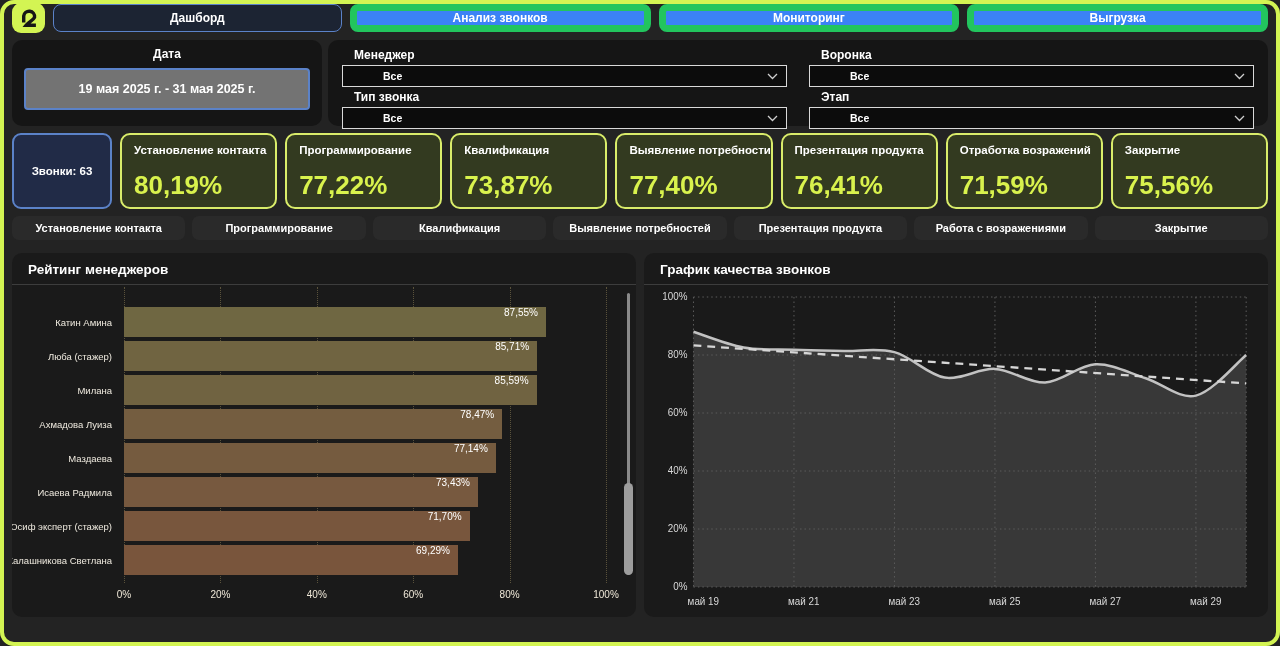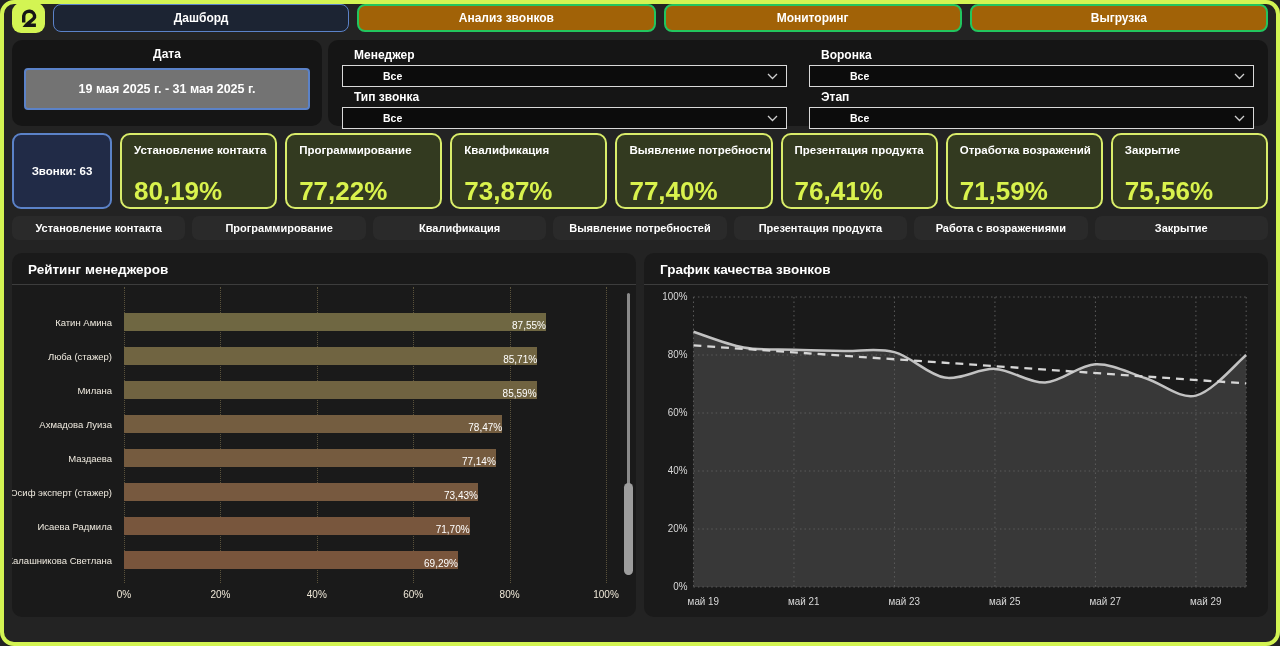--- a/index.html
+++ b/index.html
@@ -6,21 +6,21 @@
   body{
     width:1280px;height:646px;box-sizing:border-box;
     background:#232323;border:4px solid #d3f453;border-radius:14px;
     font-family:"Liberation Sans",sans-serif;overflow:hidden;position:relative;
   }
   .row{display:flex;gap:8px;margin:0 8px;}
   
   .header{margin-top:0;height:28px;align-items:center;}
   .logo{width:33px;height:30px;border-radius:9px;background:#d3f453;display:flex;align-items:center;justify-content:center;flex:0 0 auto;}
   .tabs{flex:1;display:flex;gap:8px;height:28px;}
-  .tab{flex:1;background:#a16207;border:2px solid #22c55e;border-radius:8px;color:#fff;
+  .tab{flex:1;background:#3b82f6;border:7px solid #22c55e;border-radius:8px;color:#fff;
        font-size:12px;font-weight:bold;display:flex;align-items:center;justify-content:center;cursor:pointer;}
   .tab.active{background:#1c2433;border:1px solid #5b82c8;}
   
   .filters{margin-top:8px;height:86px;gap:6px;}
   .date-panel{width:310px;background:#151515;border-radius:10px;padding:7px 12px;box-sizing:border-box;}
   .panel-label{color:#fff;font-size:12px;font-weight:bold;text-align:center;}
   .date-box{margin-top:7px;height:38px;background:#737373;border:2px solid #5b82c8;border-radius:4px;
             display:flex;align-items:center;justify-content:center;color:#fff;font-size:12.5px;font-weight:bold;cursor:pointer;}
   .selects-panel{flex:1;background:#151515;border-radius:10px;padding:5px 14px 7px;box-sizing:border-box;
                  display:grid;grid-template-columns:1fr 1fr;column-gap:22px;}
@@ -32,40 +32,40 @@
   
   .kpis{margin-top:7px;height:76px;align-items:stretch;}
   .mini-col{width:100px;display:flex;flex-direction:column;gap:7px;flex:0 0 auto;}
   .mini-card{flex:1;border-radius:9px;display:flex;align-items:center;justify-content:center;
              color:#fff;font-size:11.5px;font-weight:bold;}
   .mini-card.calls{background:#212b47;border:2px solid #5b82c8;}
   .mini-card.total{background:#343a22;border:2px solid #d9ec6a;}
   .kpi-card{flex:1;background:#333a20;border:2px solid #d9ec6a;border-radius:10px;
             padding:9px 12px 6px;box-sizing:border-box;overflow:hidden;}
   .kpi-title{color:#fff;font-size:11.5px;font-weight:bold;white-space:nowrap;}
-  .kpi-value{color:#d9f24d;font-size:26px;font-weight:bold;margin-top:20px;}
+  .kpi-value{color:#d9f24d;font-size:26px;font-weight:bold;margin-top:14px;}
   
   .stages{margin-top:7px;height:24px;gap:7px;}
   .stage-btn{flex:1;background:#2a2a2a;border:none;border-radius:7px;color:#fff;font-size:11px;
              font-weight:bold;display:flex;align-items:center;justify-content:center;cursor:pointer;
              font-family:"Liberation Sans",sans-serif;white-space:nowrap;}
   
   .charts{margin-top:13px;height:364px;}
   .chart-panel{background:#1a1a1a;border-radius:10px;position:relative;overflow:hidden;}
   .chart-panel.left{width:624px;flex:0 0 auto;}
   .chart-panel.right{flex:1;}
   .chart-title{color:#fff;font-size:13.5px;font-weight:bold;padding:9px 16px 7px;border-bottom:1px solid #3d3d3d;}
   
   .blabels{position:absolute;left:0;top:52px;width:108px;}
   .blabel{height:34px;display:flex;align-items:center;justify-content:flex-end;
           color:#efeadf;font-size:9.5px;padding-right:8px;white-space:nowrap;}
   .bplot{position:absolute;left:112px;right:30px;top:52px;bottom:46px;}
   .vgrid{position:absolute;top:-18px;bottom:-12px;width:0;border-left:1px dotted #5a523b;}
   .brow{height:34px;display:flex;align-items:center;position:relative;}
-  .bbar{height:18px;display:flex;align-items:flex-end;justify-content:flex-end;
+  .bbar{height:30px;display:flex;align-items:flex-start;justify-content:flex-end;padding-right:8px;
         box-sizing:border-box;color:#fff;font-size:10px;cursor:pointer;}
   .bxaxis{position:absolute;left:112px;right:30px;bottom:14px;height:14px;}
   .bxaxis span{position:absolute;transform:translateX(-50%);color:#efe8d8;font-size:10px;}
   .vscroll{position:absolute;right:3px;top:40px;bottom:42px;width:9px;cursor:pointer;}
   .vscroll .track{position:absolute;left:3px;top:0;bottom:0;width:3px;background:#8a8a8a;border-radius:2px;}
   .vscroll .thumb{position:absolute;left:0;bottom:0;width:9px;height:92px;background:#9d9d9d;border-radius:5px;}
   
   .achart{position:absolute;left:10px;right:10px;top:34px;bottom:4px;}
   .achart svg{width:100%;height:100%;}
 </style>
@@ -177,22 +177,22 @@
 
 <div class="row charts">
   <div class="chart-panel left">
     <div class="chart-title">Рейтинг менеджеров</div>
     <div class="blabels" id="blabels">
         <div class="blabel">Катин Амина</div>
         <div class="blabel">Люба (стажер)</div>
         <div class="blabel">Милана</div>
         <div class="blabel">Ахмадова Луиза</div>
         <div class="blabel">Маздаева</div>
+        <div class="blabel">Исаева Радмила</div>
         <div class="blabel">Юсиф эксперт (стажер)</div>
-        <div class="blabel">Исаева Радмила</div>
         <div class="blabel">Калашникова Светлана</div>
       </div>
     <div class="bplot" id="bplot">
         <div class="vgrid" style="left: 0%;"></div>
         <div class="vgrid" style="left: 20%;"></div>
         <div class="vgrid" style="left: 40%;"></div>
         <div class="vgrid" style="left: 60%;"></div>
         <div class="vgrid" style="left: 80%;"></div>
         <div class="vgrid" style="left: 100%;"></div>
         <div class="brow">

